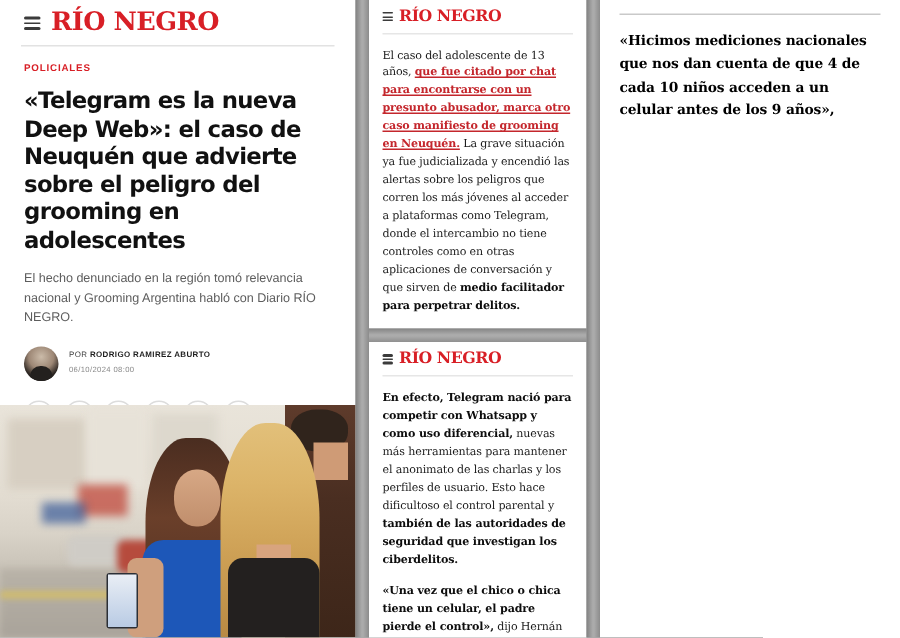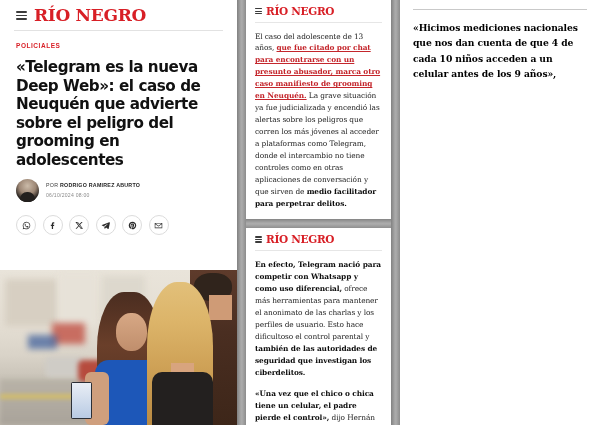--- a/index.html
+++ b/index.html
@@ -137,20 +137,21 @@
           <span></span>
           <span></span>
       </span>
       <span class="logo">RÍO NEGRO</span>
     </div>
     <div class="hdr-rule"></div>
 
     <div class="article">
       <div class="kicker">POLICIALES</div>
       <h1 class="headline">«Telegram es la nueva Deep Web»: el caso de Neuquén que advierte sobre el peligro del grooming en adolescentes</h1>
+      <p class="standfirst">El hecho denunciado en la región tomó relevancia nacional y Grooming Argentina habló con Diario RÍO NEGRO.</p>
 
       <div class="byline">
         <div class="avatar"></div>
         <div class="byline-txt">
           <div class="by-name">
             <span>POR </span><b>RODRIGO RAMIREZ ABURTO</b>
           </div>
           <div class="by-date">06/10/2024 08:00</div>
         </div>
       </div>
@@ -239,21 +240,21 @@
       <div class="mid-hdr">
         <span class="burger burger-small">
           <span></span>
             <span></span>
             <span></span>
         </span>
         <span class="logo logo-small">RÍO NEGRO</span>
       </div>
       <div class="hdr-rule-sm"></div>
       <div class="mid-body">
-        <p><b>En efecto, Telegram nació para competir con Whatsapp y como uso diferencial,</b><span> ofrece más herramientas para mantener el anonimato de las charlas y los perfiles de usuario. Esto hace dificultoso el control parental y </span><b>también de las autoridades de seguridad que investigan los ciberdelitos.</b></p>
+        <p><b>En efecto, Telegram nació para competir con Whatsapp y como uso diferencial,</b><span> nuevas más herramientas para mantener el anonimato de las charlas y los perfiles de usuario. Esto hace dificultoso el control parental y </span><b>también de las autoridades de seguridad que investigan los ciberdelitos.</b></p>
         <p><b>«Una vez que el chico o chica tiene un celular, el padre pierde el control»,</b><span> dijo Hernán Navarro presidente de </span><b>Grooming Argentina</b></p>
 
       </div>
     </div>
   </div>
 
   <div class="gutter"></div>
 
   <div class="panel col-right">
     <div class="right-body">

